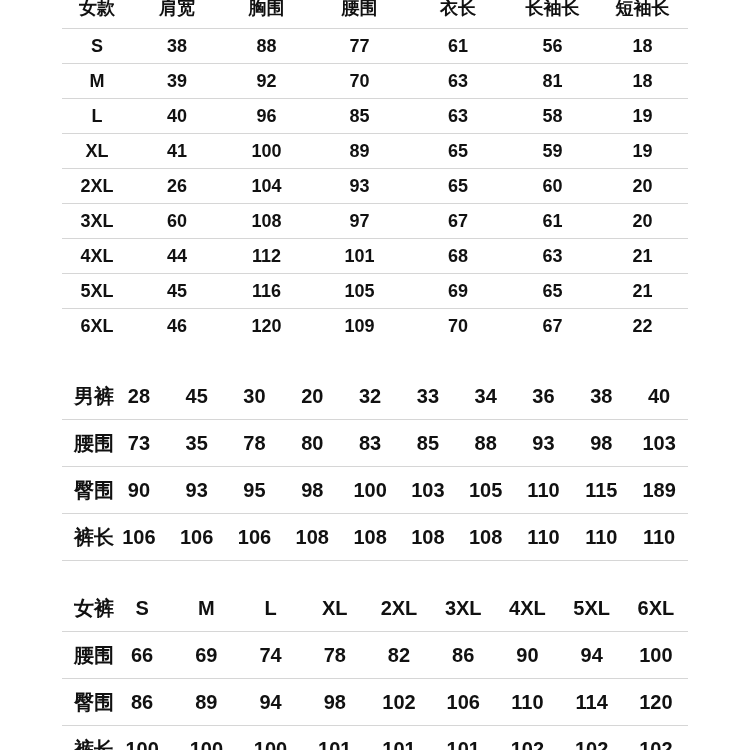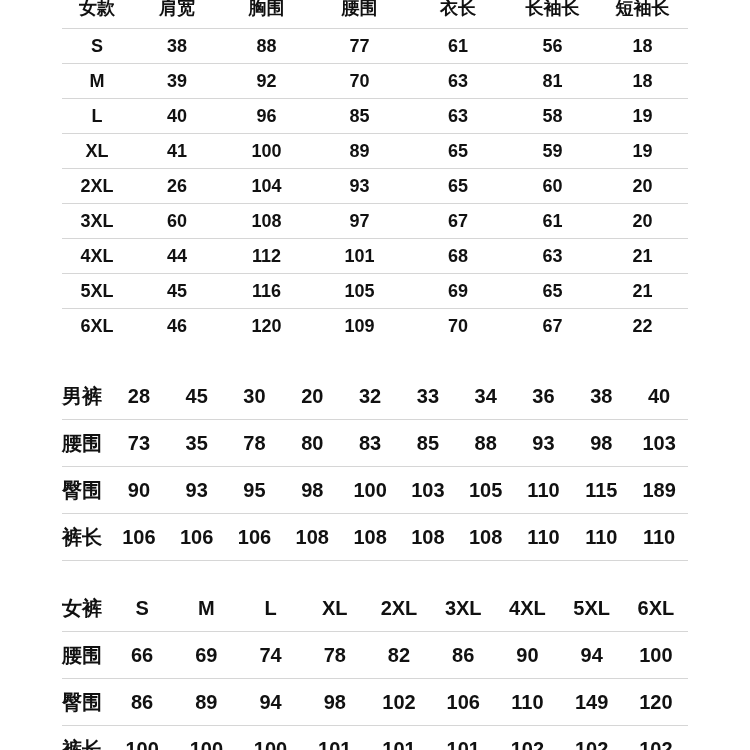--- a/index.html
+++ b/index.html
@@ -14,21 +14,21 @@
     width:750px;height:750px;
     overflow:hidden;
     background:var(--bg);
     color:var(--text);
     font-family:"Liberation Sans","DejaVu Sans",sans-serif;
     font-weight:700;
   }
   .size-table{position:absolute;left:62px;width:626px;}
   .trow{display:grid;align-items:center;border-bottom:1px solid var(--line);}
   .tcell{display:block;text-align:center;white-space:nowrap;}
-  .tcell.left{text-align:left;}
+  .tcell.left{text-align:left;margin-left:12px;}
 
   #tops-table{top:-13px;font-size:18px;}
   #tops-table .trow{grid-template-columns:70px 90px 89px 97px 100px 89px 91px;height:35px;}
   #tops-table .trow.head{height:42px;}
   #tops-table .trow:last-child{border-bottom:0;}
 
   #mens-pants-table{top:373px;font-size:20px;}
   #mens-pants-table .trow{grid-template-columns:48px repeat(10,1fr);height:47px;}
 
   #womens-pants-table{top:585px;font-size:20px;}
@@ -213,21 +213,21 @@
       </div>
       <div class="trow">
         <span class="tcell left">臀围</span>
         <span class="tcell">86</span>
         <span class="tcell">89</span>
         <span class="tcell">94</span>
         <span class="tcell">98</span>
         <span class="tcell">102</span>
         <span class="tcell">106</span>
         <span class="tcell">110</span>
-        <span class="tcell">149</span>
+        <span class="tcell">114</span>
         <span class="tcell">120</span>
       </div>
       <div class="trow">
         <span class="tcell left">裤长</span>
         <span class="tcell">100</span>
         <span class="tcell">100</span>
         <span class="tcell">100</span>
         <span class="tcell">101</span>
         <span class="tcell">101</span>
         <span class="tcell">101</span>

